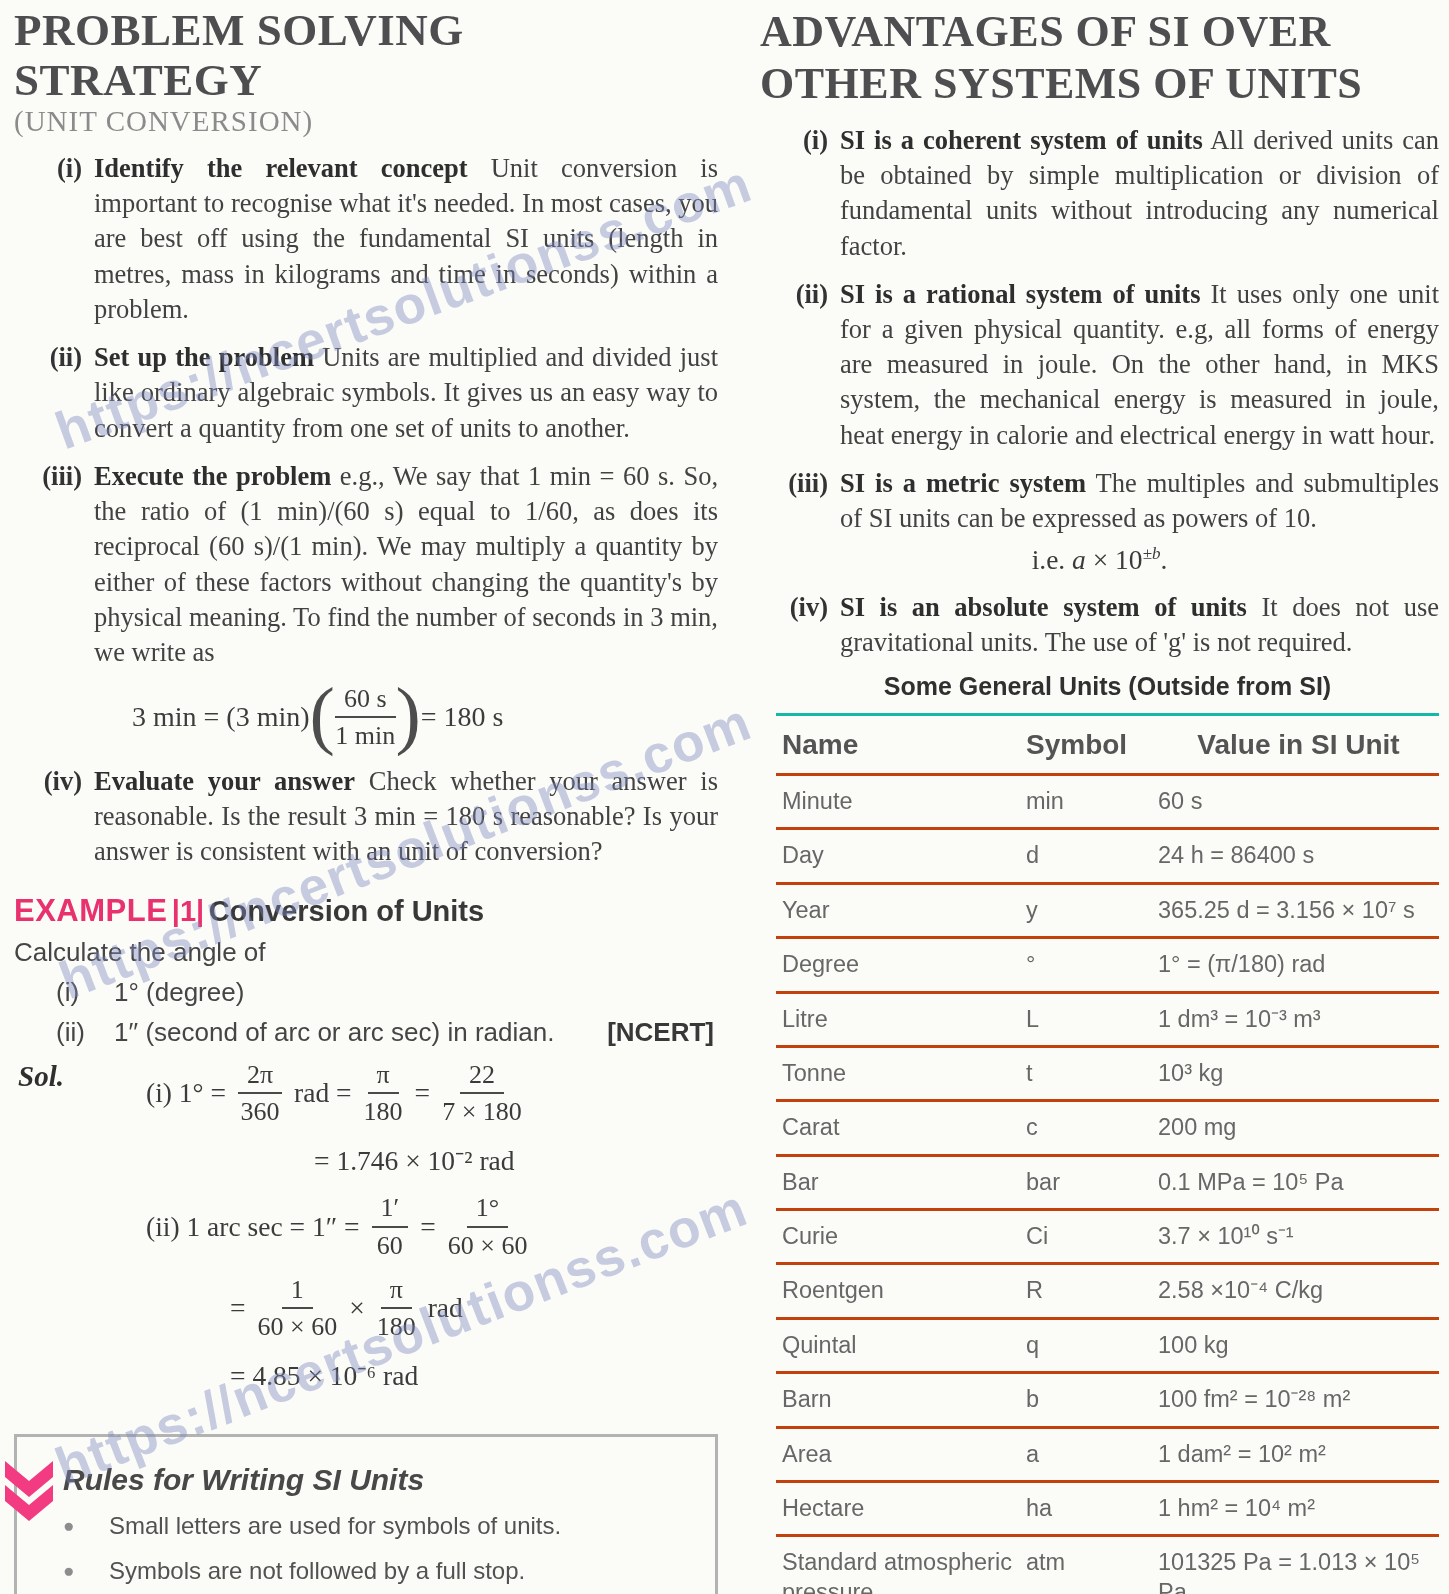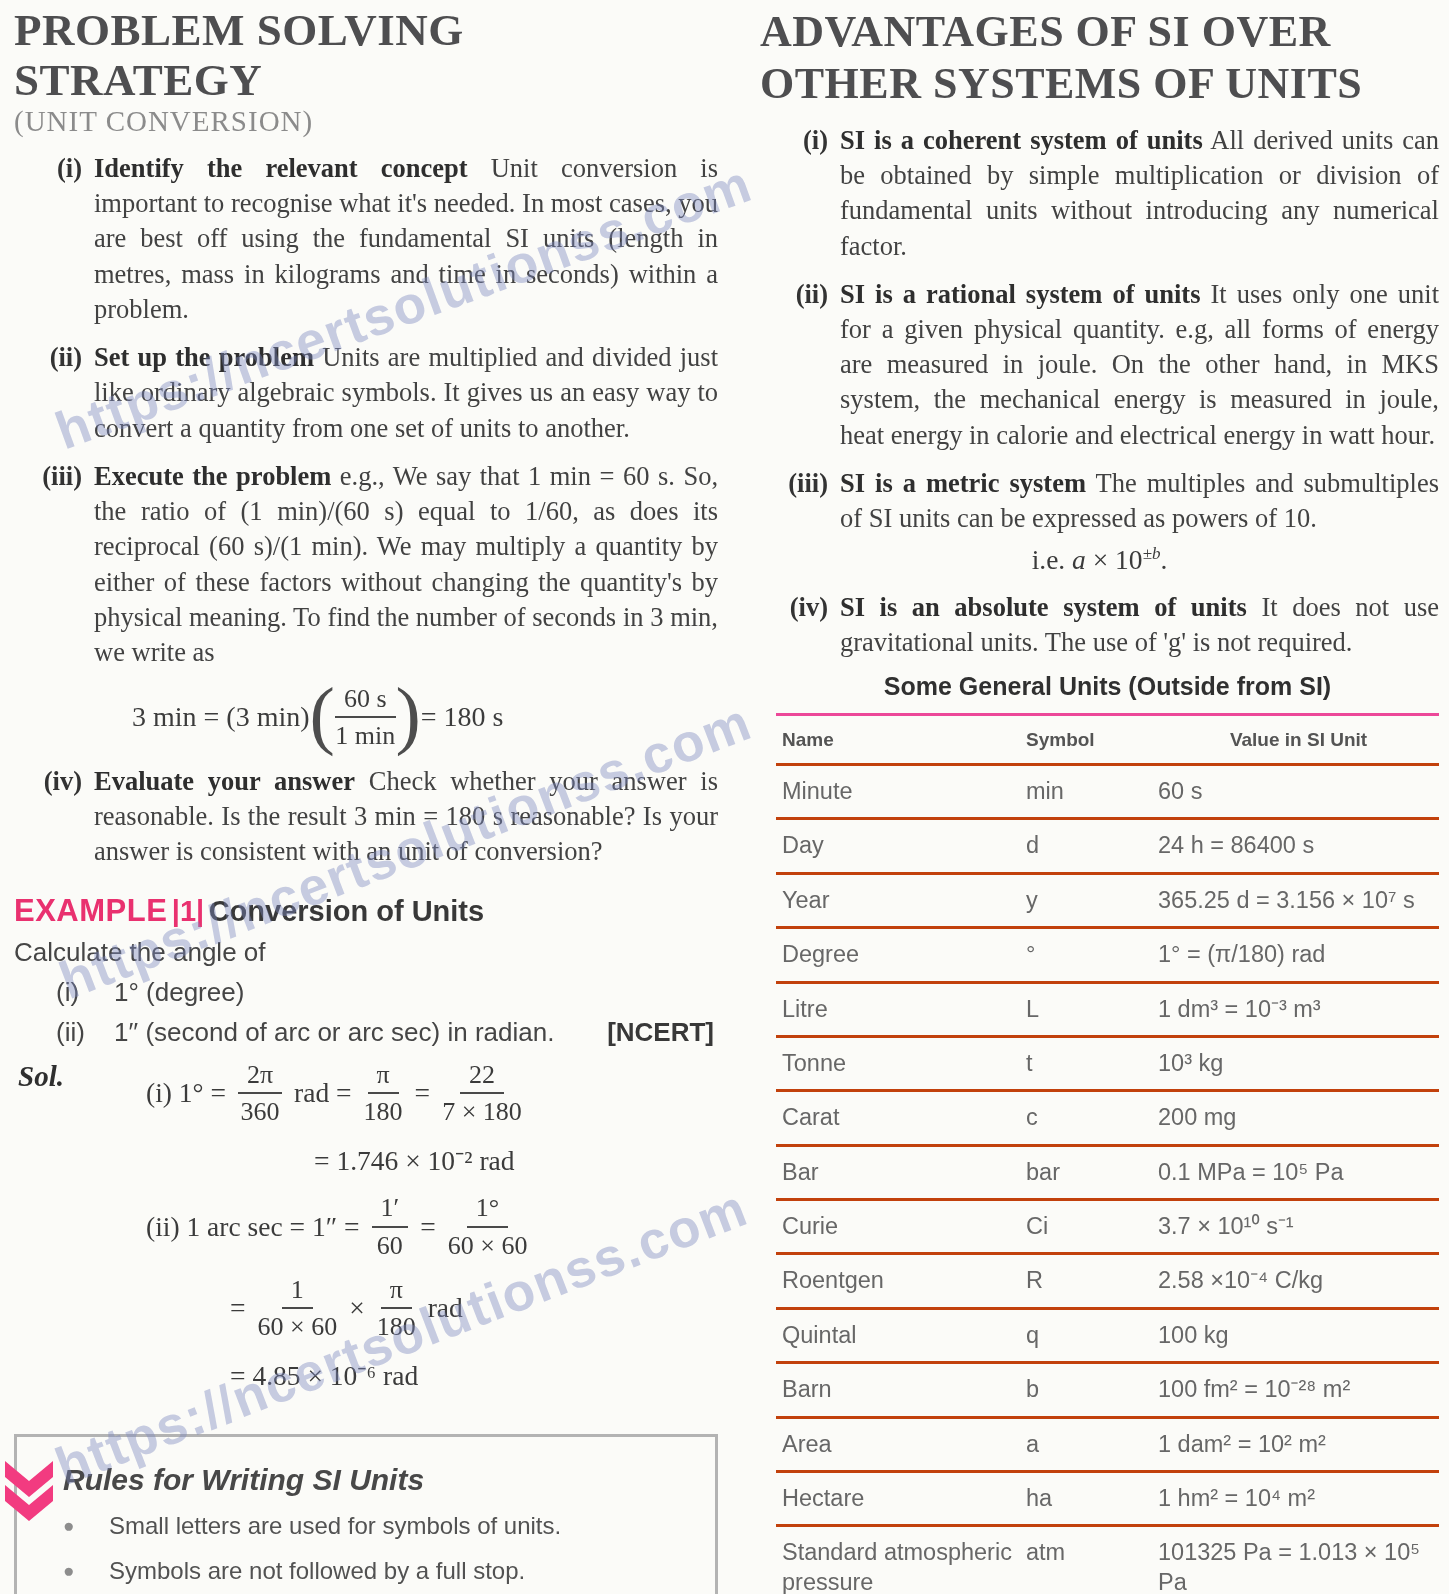--- a/index.html
+++ b/index.html
@@ -65,22 +65,22 @@
 
   .rc-title { font-size:44px; font-weight:bold; color:#4e4e50; line-height:1.18;
     letter-spacing:.5px; margin:0 0 6px 0; }
   .ie-note { font-size:27.5px; color:#3b3b3b; margin:8px 0 10px 0; text-align:center; }
   .ie-note .var { font-style:italic; }
   .sup { vertical-align:super; font-size:.62em; font-style:italic; }
 
   .table-wrap { margin:12px 0 0 16px; }
   .tbl-title { font-family:"Liberation Sans",sans-serif; font-weight:bold;
     font-size:25px; color:#303030; text-align:center; margin-bottom:12px; }
-  .thead { display:flex; border-top:3px solid #ec4899; padding:13px 0 12px 0;
-    font-family:"Liberation Sans",sans-serif; font-size:19px; color:#545454; font-weight:bold; }
+  .thead { display:flex; border-top:3px solid #14b8a6; padding:13px 0 12px 0;
+    font-family:"Liberation Sans",sans-serif; font-size:28px; color:#545454; font-weight:bold; }
   .trow { display:flex; border-top:3px solid #c2410c; padding:11px 0;
     font-family:"Liberation Sans",sans-serif; font-size:23.5px; color:#676767; line-height:1.25; }
   .tc.cname { width:250px; flex:none; padding-left:6px; }
   .tc.csym { width:132px; flex:none; }
   .tc.cval { flex:1; }
   .thead .cval { text-align:center; }
 
   .wm { position:absolute; z-index:3; pointer-events:none; white-space:nowrap;
     font-family:"Liberation Sans",sans-serif; font-weight:bold; font-size:53px;
     letter-spacing:1.5px; color:rgba(124,137,190,.42); transform-origin:left center; }

